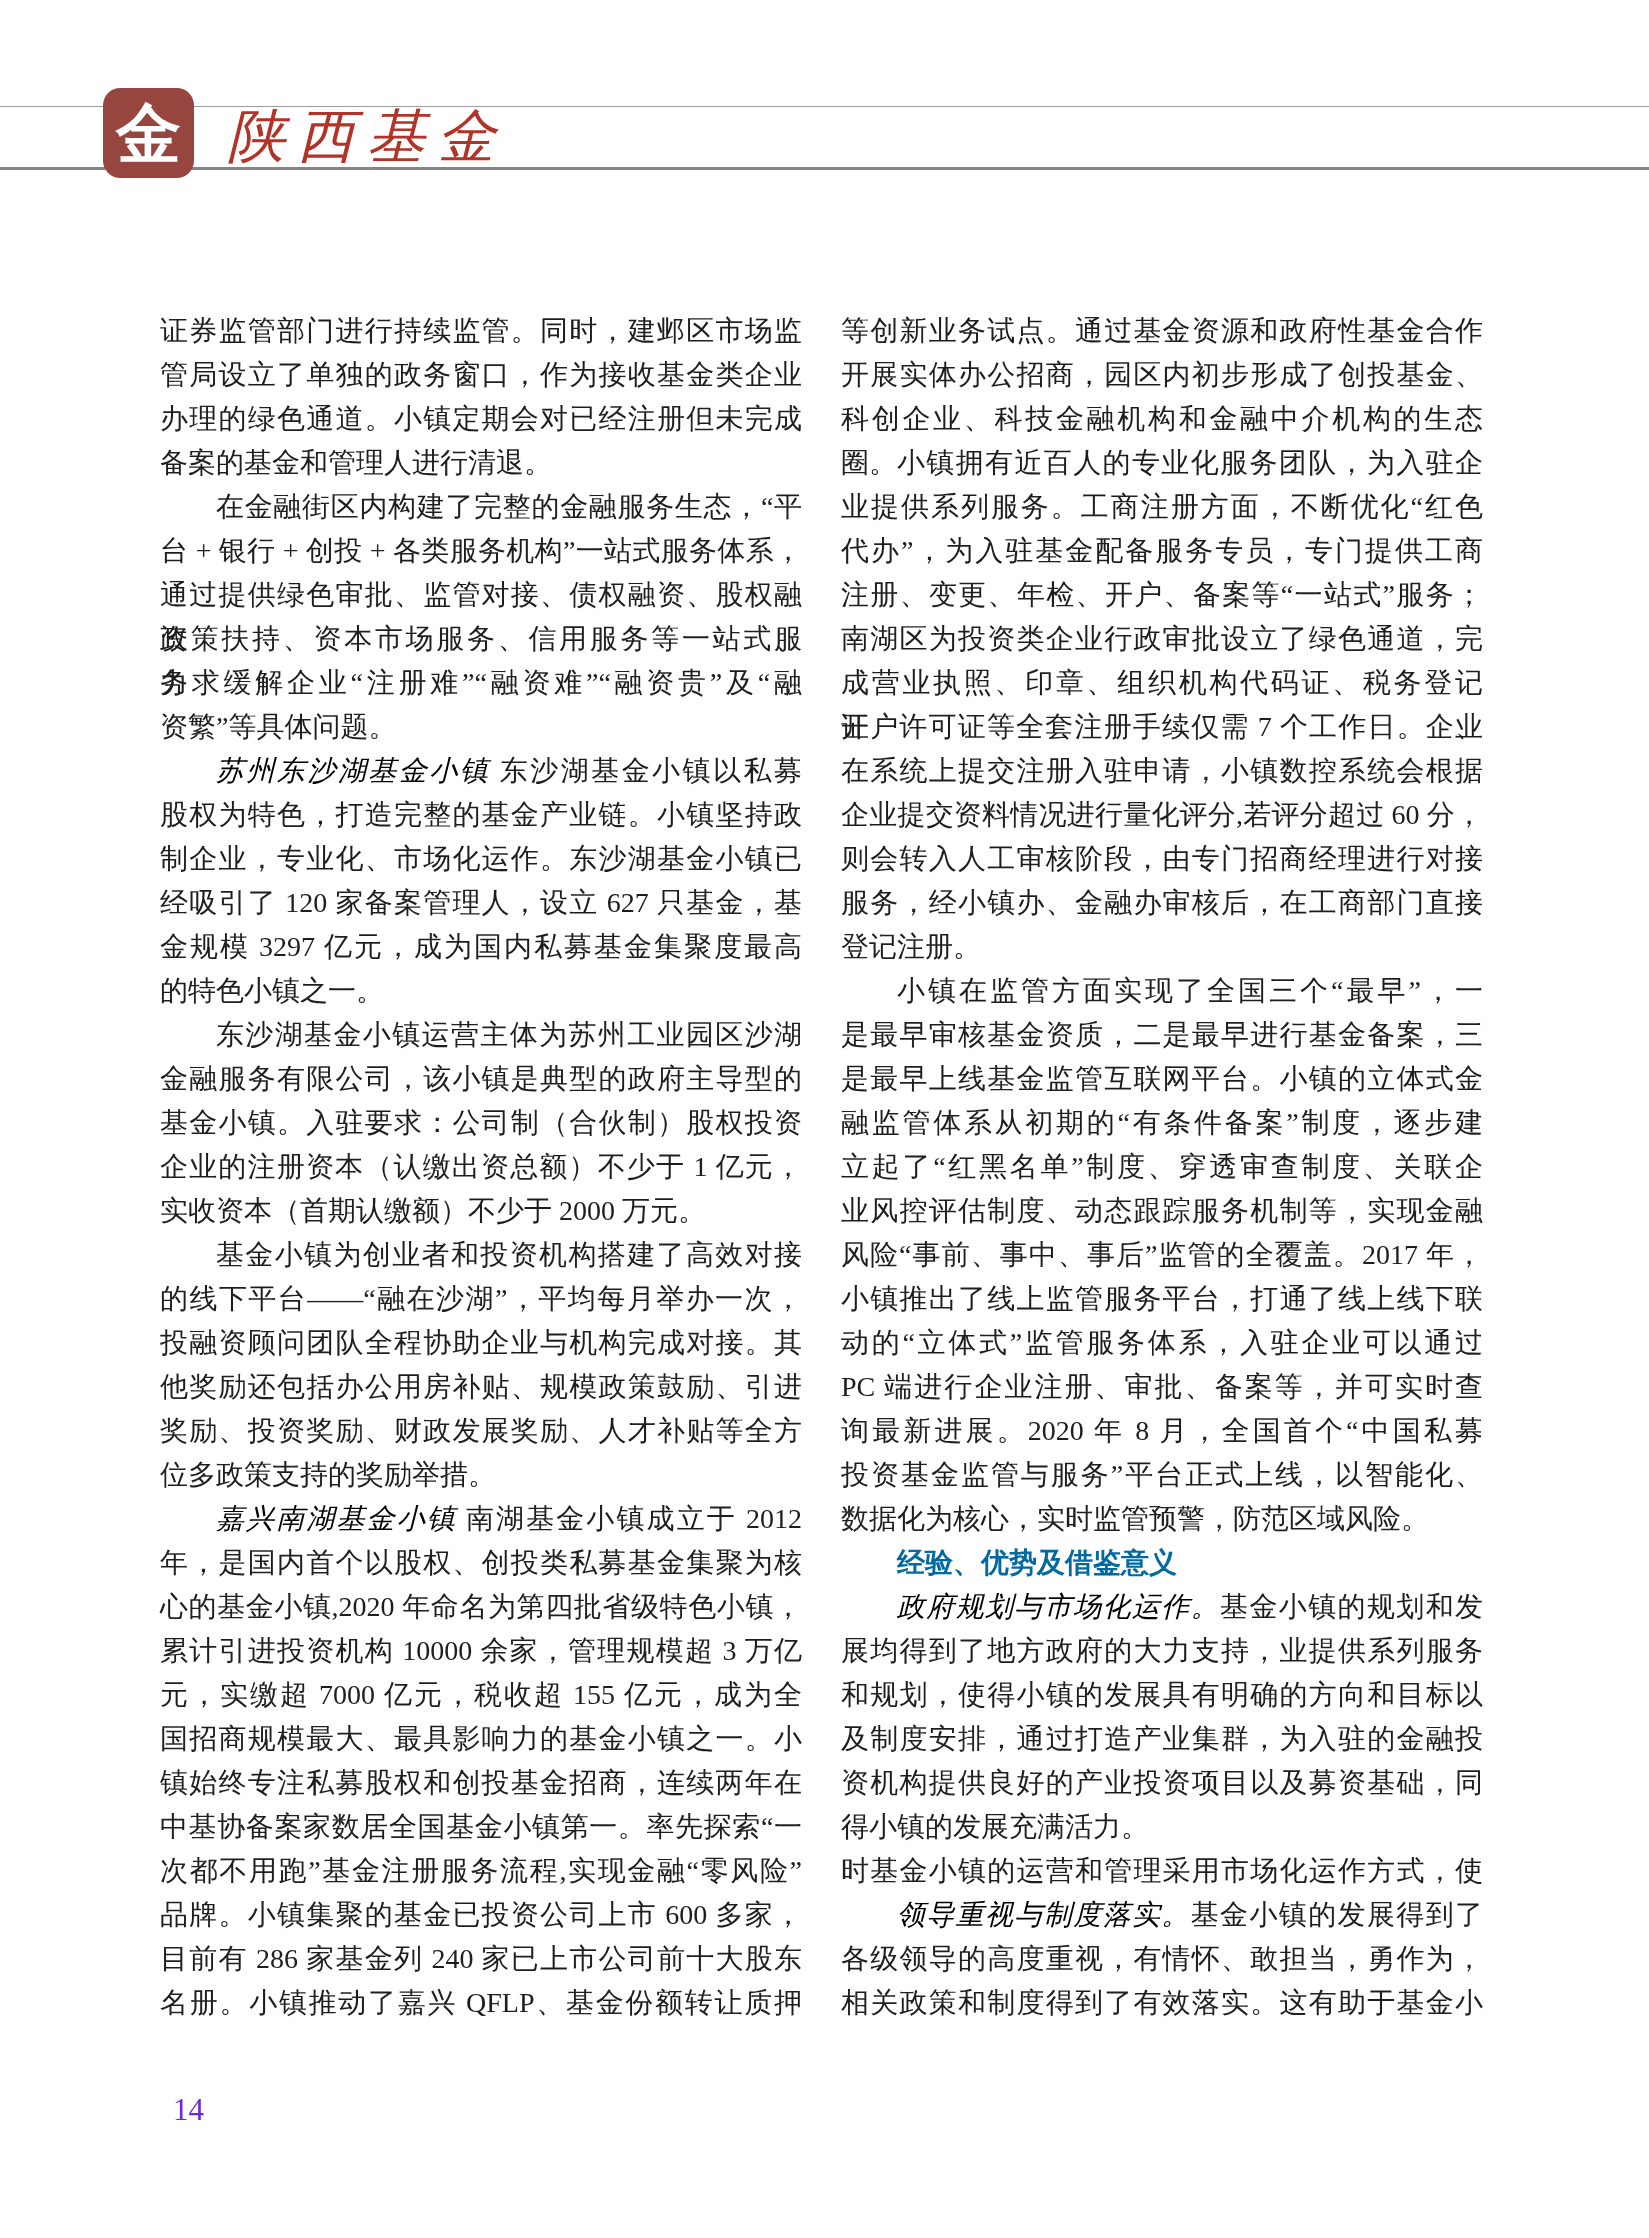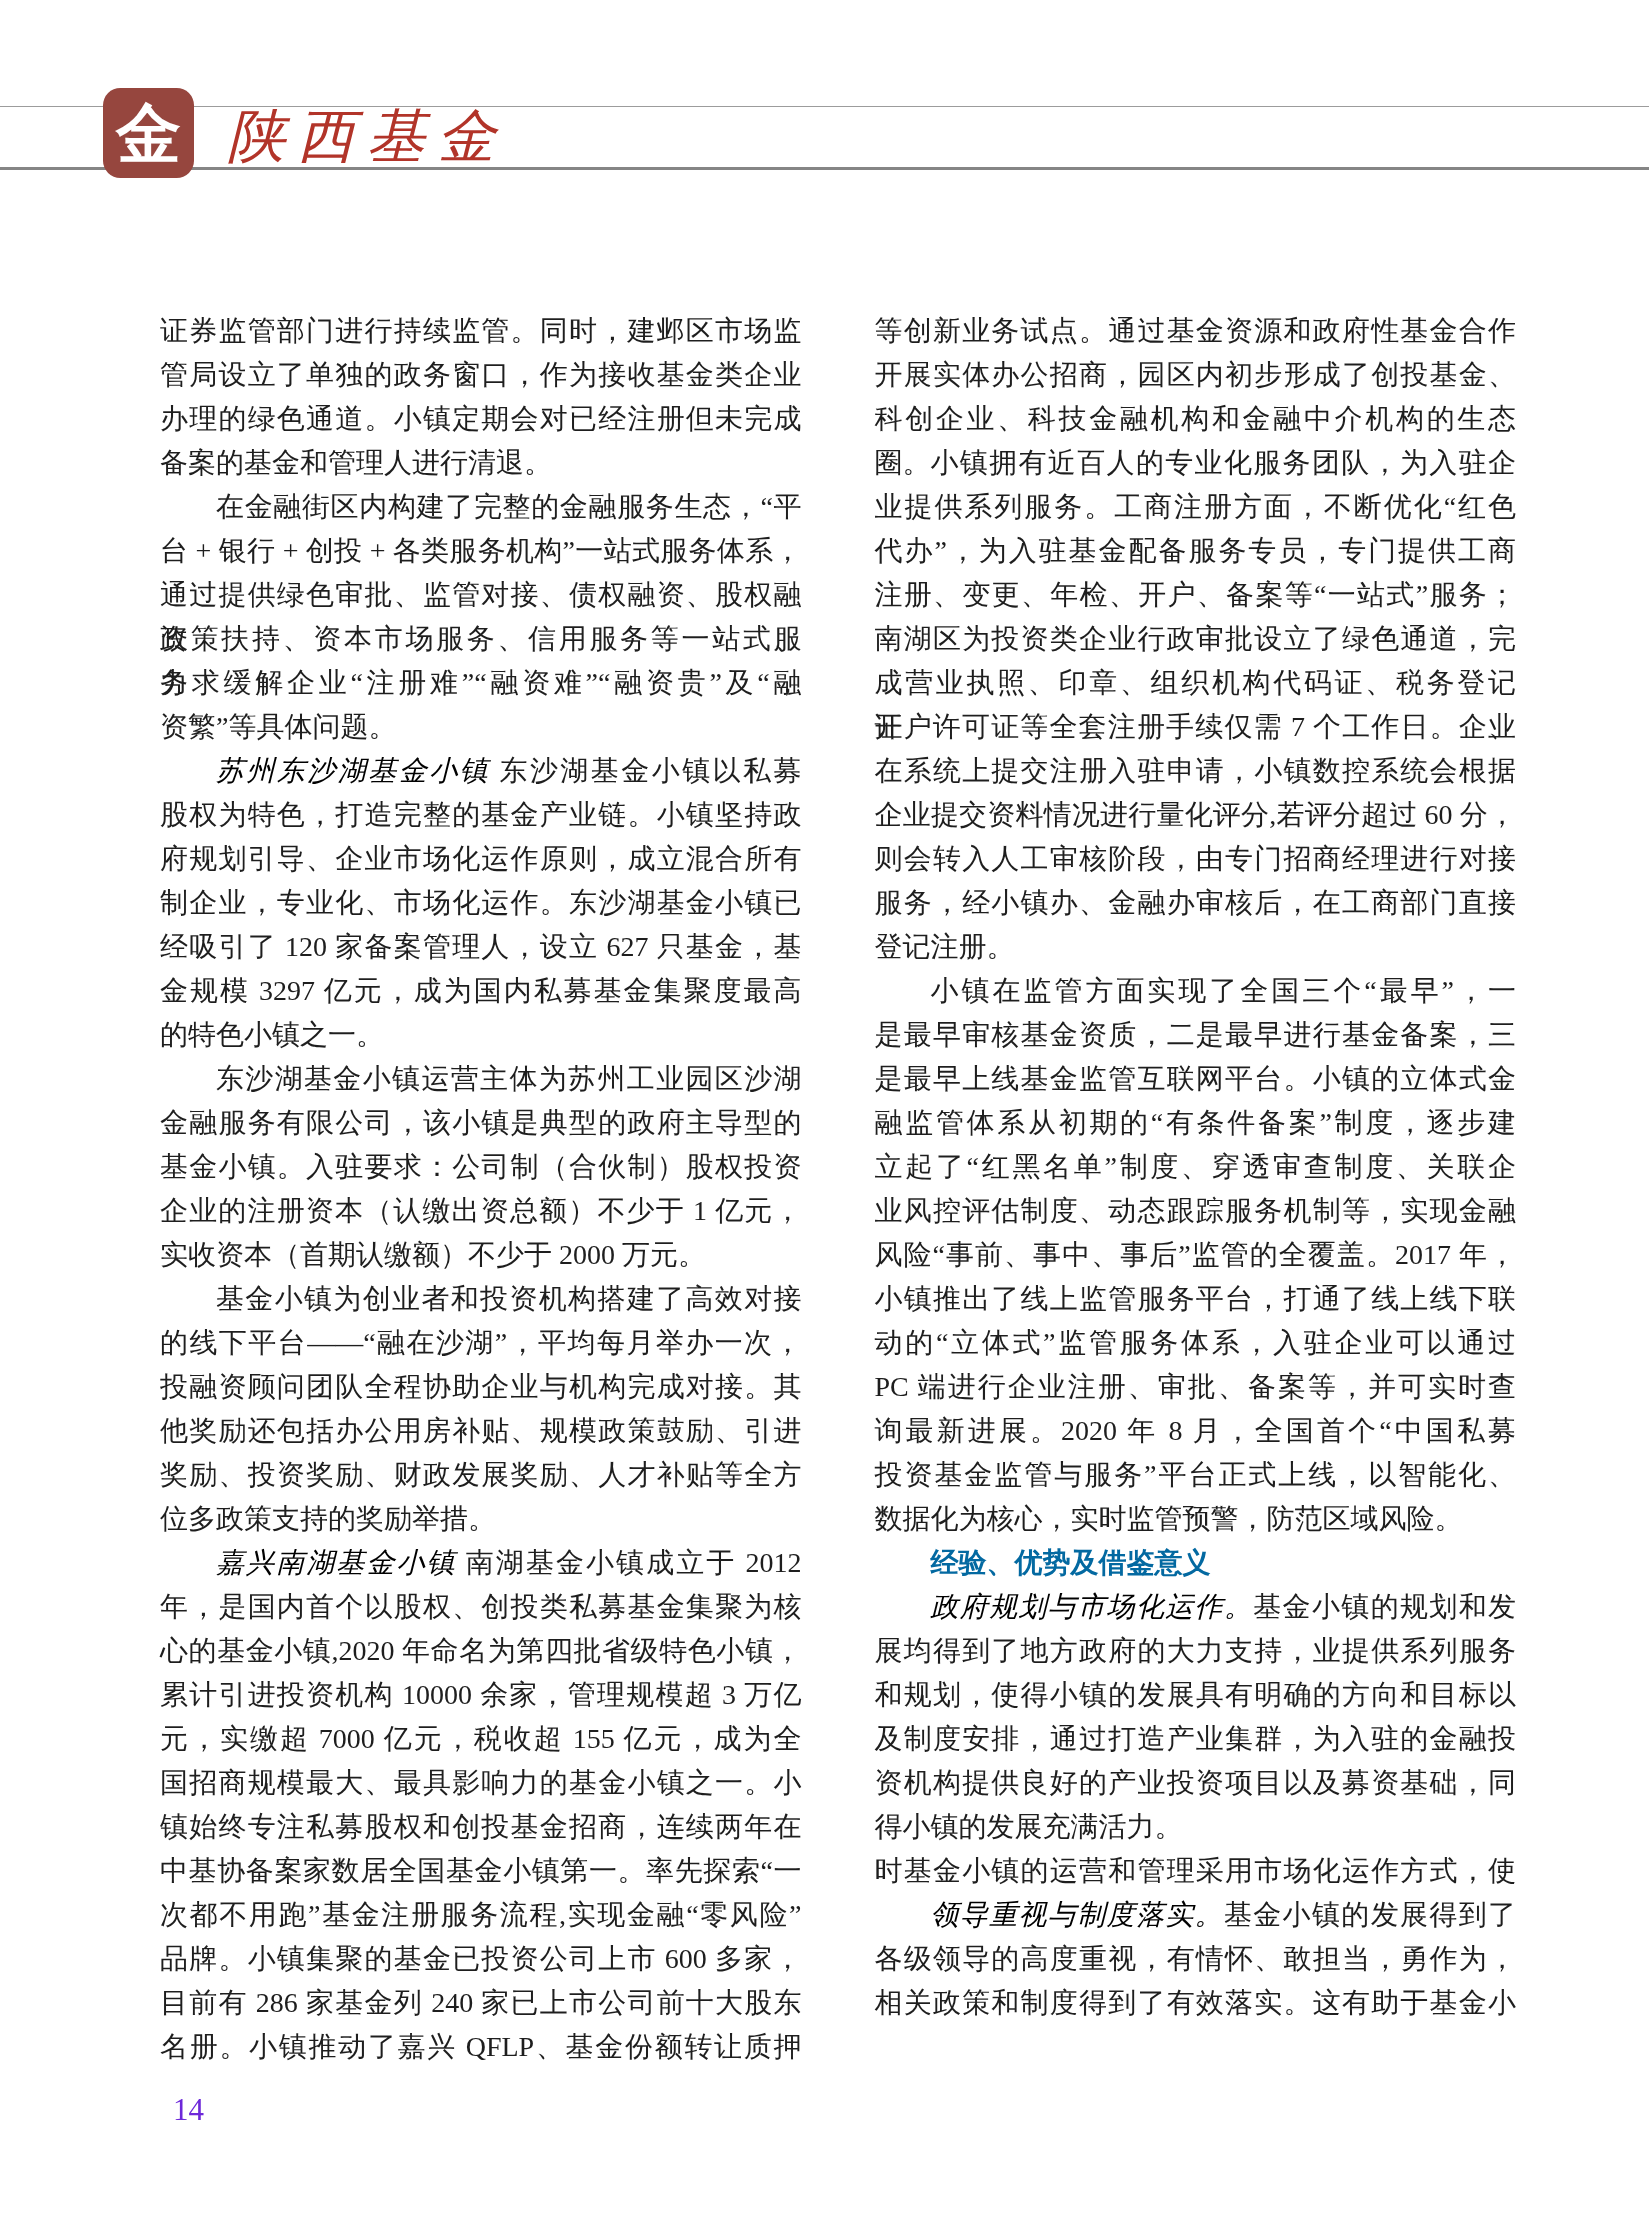--- a/index.html
+++ b/index.html
@@ -18,21 +18,21 @@
     color:#ffffff; font-size:65px; font-weight:bold; line-height:1;
     font-family:"DejaVu Serif","Liberation Serif",serif;
   }
   .brand {
     position:absolute; left:227px; top:98px; z-index:2;
     font-size:58px; font-weight:normal; font-style:italic; letter-spacing:12px;
     color:#b23429; font-family:"DejaVu Serif","Liberation Serif",serif;
   }
   .columns {
     position:absolute; left:160px; top:309px; width:1356px;
-    display:flex; gap:73px; z-index:1;
+    display:flex; gap:39px; z-index:1;
   }
   .col { width:642px; font-size:28px; color:#1e1e1e; }
   .line {
     height:44px; line-height:44px;
     text-align:justify; text-align-last:justify;
   }
   .line.end { text-align-last:left; }
   .line.indent { text-indent:56px; }
   .line.heading {
     font-family:"Liberation Sans","DejaVu Sans",sans-serif;
@@ -66,21 +66,20 @@
         <div class="line"><span class="seg-n">办理的绿色通道。小镇定期会对已经注册但未完成</span></div>
         <div class="line end"><span class="seg-n">备案的基金和管理人进行清退。</span></div>
         <div class="line indent"><span class="seg-n">在金融街区内构建了完整的金融服务生态，“平</span></div>
         <div class="line"><span class="seg-n">台 + 银行 + 创投 + 各类服务机构”一站式服务体系，</span></div>
         <div class="line"><span class="seg-n">通过提供绿色审批、监管对接、债权融资、股权融资、</span></div>
         <div class="line"><span class="seg-n">政策扶持、资本市场服务、信用服务等一站式服务，</span></div>
         <div class="line"><span class="seg-n">力求缓解企业“注册难”“融资难”“融资贵”及“融</span></div>
         <div class="line end"><span class="seg-n">资繁”等具体问题。</span></div>
         <div class="line indent"><span class="seg-k">苏州东沙湖基金小镇</span><span class="seg-n"> 东沙湖基金小镇以私募</span></div>
         <div class="line"><span class="seg-n">股权为特色，打造完整的基金产业链。小镇坚持政</span></div>
-        <div class="line"><span class="seg-n">府规划引导、企业市场化运作原则，成立混合所有</span></div>
         <div class="line"><span class="seg-n">制企业，专业化、市场化运作。东沙湖基金小镇已</span></div>
         <div class="line"><span class="seg-n">经吸引了 120 家备案管理人，设立 627 只基金，基</span></div>
         <div class="line"><span class="seg-n">金规模 3297 亿元，成为国内私募基金集聚度最高</span></div>
         <div class="line end"><span class="seg-n">的特色小镇之一。</span></div>
         <div class="line indent"><span class="seg-n">东沙湖基金小镇运营主体为苏州工业园区沙湖</span></div>
         <div class="line"><span class="seg-n">金融服务有限公司，该小镇是典型的政府主导型的</span></div>
         <div class="line"><span class="seg-n">基金小镇。入驻要求：公司制（合伙制）股权投资</span></div>
         <div class="line"><span class="seg-n">企业的注册资本（认缴出资总额）不少于 1 亿元，</span></div>
         <div class="line end"><span class="seg-n">实收资本（首期认缴额）不少于 2000 万元。</span></div>
         <div class="line indent"><span class="seg-n">基金小镇为创业者和投资机构搭建了高效对接</span></div>

